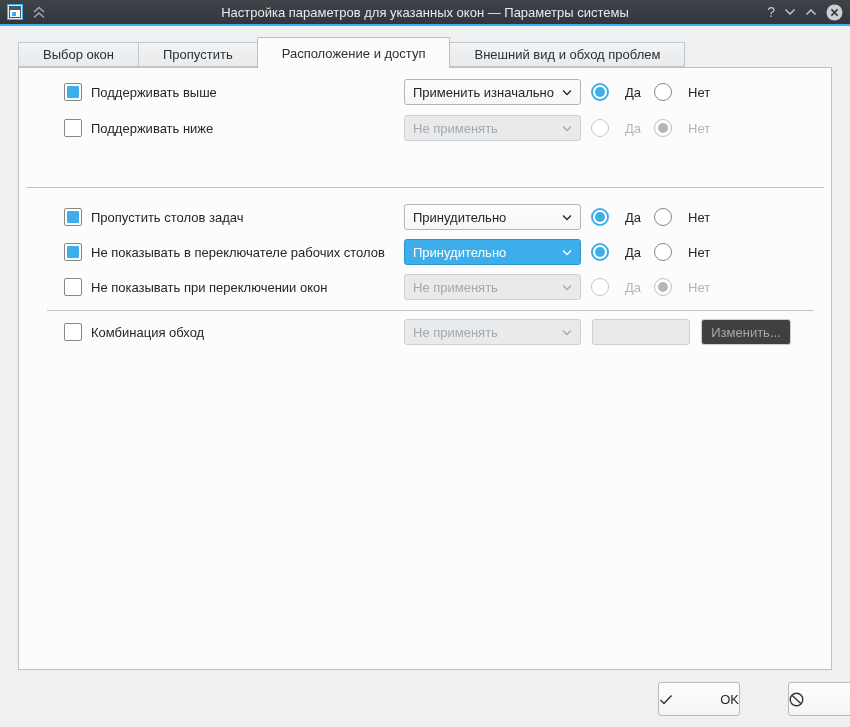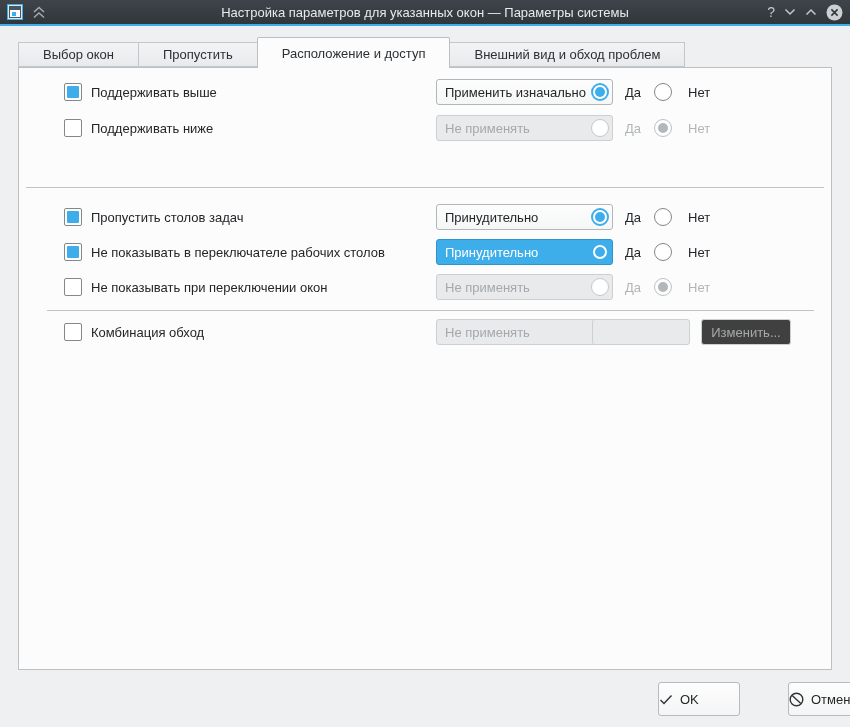--- a/index.html
+++ b/index.html
@@ -33,21 +33,21 @@
 
   .row { position:absolute; left:0; right:0; height:26px; }
   .cb { position:absolute; left:45px; top:4px; width:18px; height:18px;
     border:1px solid #83888b; border-radius:2px; background:#fff; }
   .cb.checked::after { content:""; position:absolute; inset:2px; background:#3daee9; border-radius:1px; }
   .lbl { position:absolute; left:72px; top:5px; font-size:13px; color:#232629; line-height:17px; white-space:nowrap; }
 
   .dd { position:absolute; left:385px; top:0; width:177px; height:26px;
     border:1px solid #b2b6b8; border-radius:3px; background:linear-gradient(#fdfdfd,#f5f6f6);
     display:flex; align-items:center; justify-content:space-between;
-    padding:0 8px; font-size:13px; color:#232629;margin-left:32px; }
+    padding:0 8px; font-size:13px; color:#232629; }
   .dd.disabled { background:#e9eaeb; border-color:#ccd0d2; color:#a5a9ac; }
   .dd.focused { background:#3daee9; border-color:#2d95cd; color:#fff; }
   .dd svg { flex:none; }
 
   .radios { position:absolute; left:572px; top:0; height:26px; display:flex; align-items:center; gap:13px; }
   .radio { display:flex; align-items:center; gap:16px; font-size:13px; color:#232629; }
   .rb { width:18px; height:18px; border-radius:50%; border:1px solid #83888b; background:#fff; position:relative; flex:none; }
   .rb.on { border:2px solid #3daee9; }
   .rb.on::after { content:""; position:absolute; inset:2px; background:#3daee9; border-radius:50%; }
   .radio.disabled { color:#b1b5b7; }
@@ -62,21 +62,21 @@
   .shortcut-field { position:absolute; left:573px; top:0; width:98px; height:26px;
     border:1px solid #ccd0d2; border-radius:3px; background:#e9eaeb; color:#a5a9ac;
     font-size:13px; padding:0 6px; outline:none; }
   .change-btn { position:absolute; left:682px; top:0; width:90px; height:26px;
     border:1px solid #ccd0d2; border-radius:3px; background:#404040; color:#a5a9ac;
     font-size:13px; display:flex; align-items:center; justify-content:center; white-space:nowrap; }
 
   
   .footer-btn { position:absolute; top:682px; height:34px;
     background:linear-gradient(#fdfdfd,#f4f5f5); border:1px solid #b7bbbd; border-radius:3px;
-    display:flex; align-items:center; justify-content:flex-start; gap:7px;
+    display:flex; align-items:center; justify-content:space-between; gap:7px;
     font-size:13px; color:#232629; }
   .btn-ok { left:658px; width:82px; }
   .btn-cancel { left:788px; width:109px; }
 </style>
 </head>
 <body>
 
 <div class="window">
 
   <div class="titlebar">

